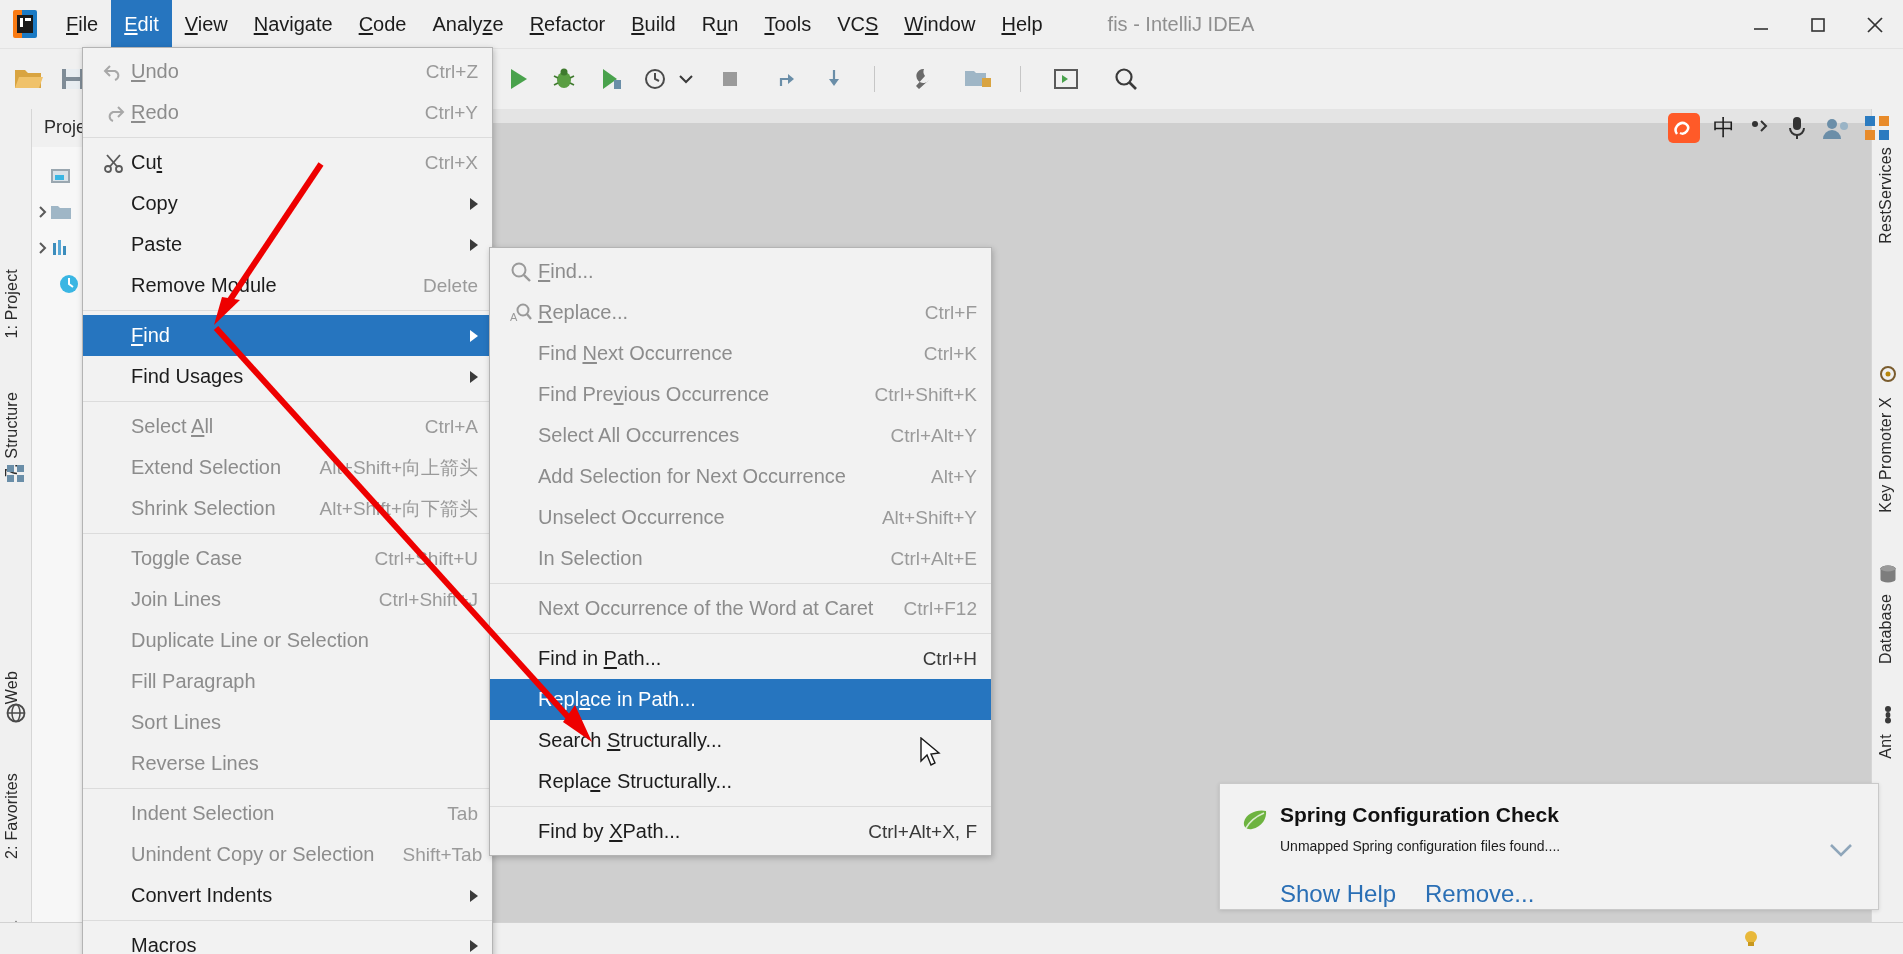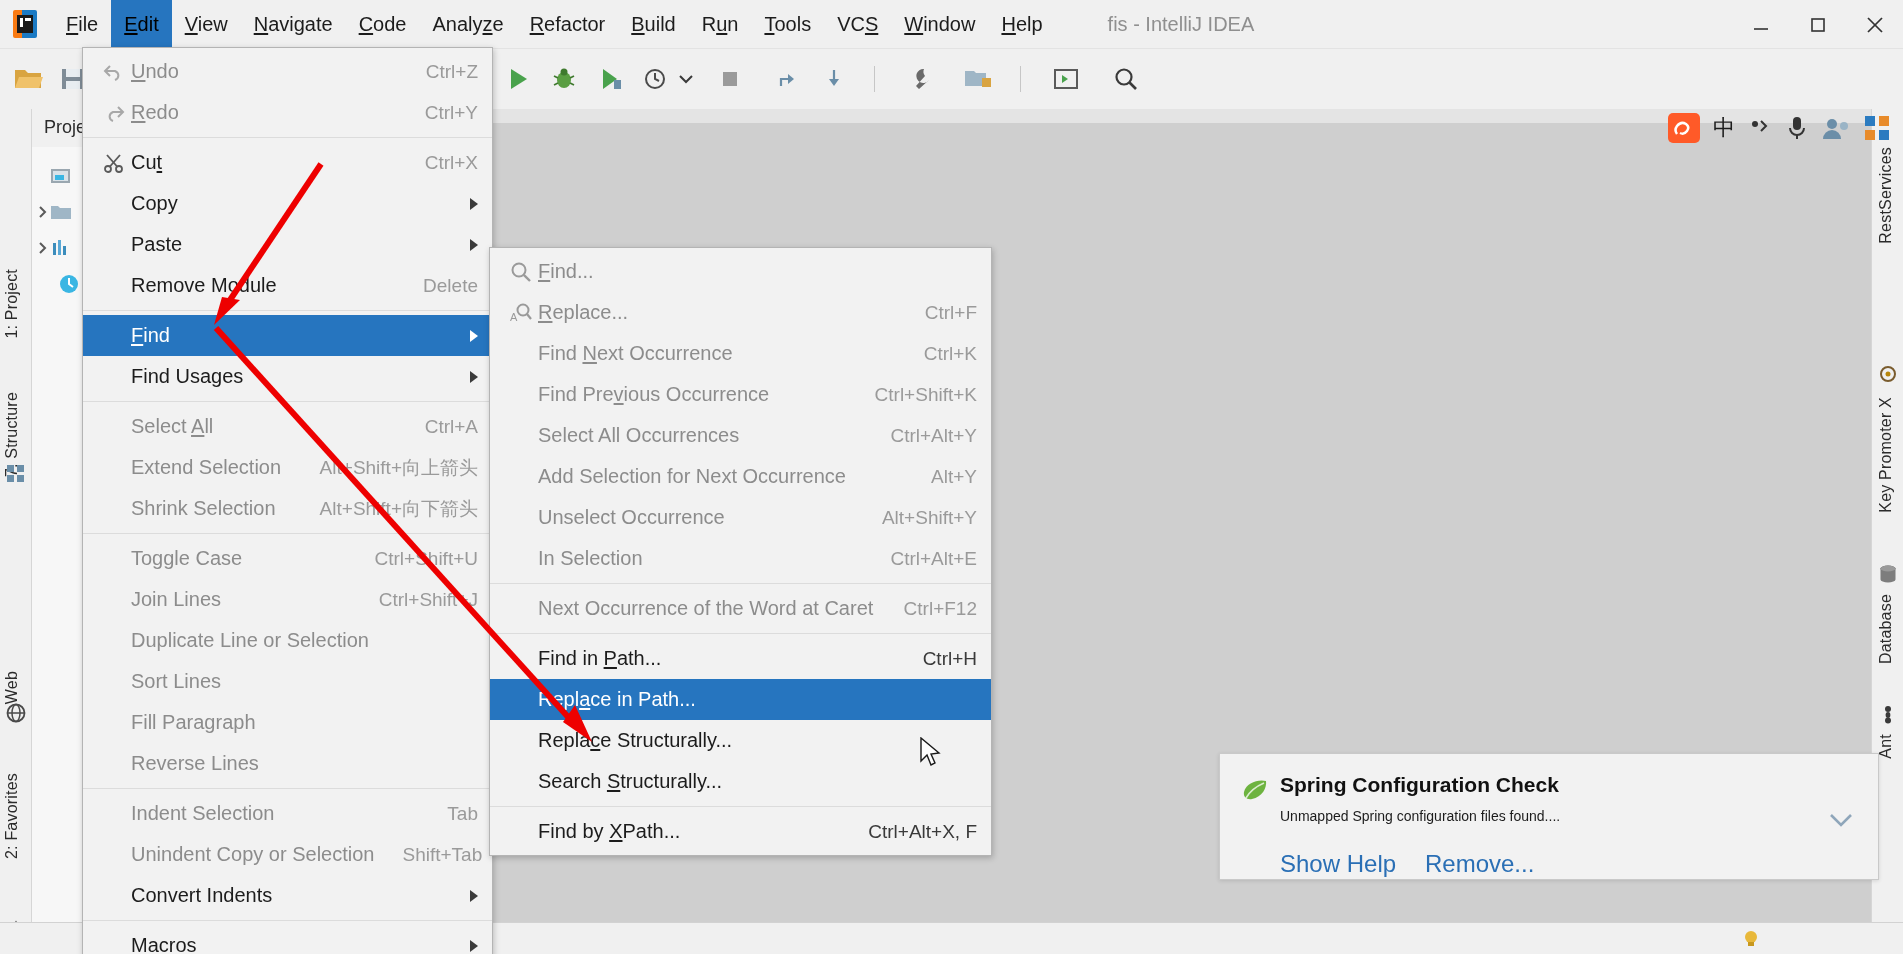--- a/index.html
+++ b/index.html
@@ -21,21 +21,21 @@
   .app-logo .lg-a { position:absolute; left:2px; top:1px; width:12px; height:28px; background:#f97a12; border-radius:2px 0 0 2px;}
   .app-logo .lg-b { position:absolute; left:11px; top:1px; width:15px; height:28px; background:#1b7ac4; border-radius:0 2px 2px 0;}
   .app-logo .lg-c { position:absolute; left:6px; top:6px; width:16px; height:18px; background:#1a1a1a;}
   .app-logo .lg-d { position:absolute; left:9px; top:9px; width:3px; height:9px; background:#fff;}
   .app-logo .lg-e { position:absolute; left:14px; top:9px; width:6px; height:3px; background:#fff;}
 
   .mb-item {
     height:49px; display:flex; align-items:center; padding:0 13px;
     font-size:20px; color:#1c1c1c; white-space:nowrap; cursor:default;
   }
-  .mb-item.active { background:#2675bf; color:#000000;text-align:center; }
+  .mb-item.active { background:#2675bf; color:#ffffff;text-align:center; }
   .mb-item u { text-decoration:underline; text-underline-offset:2px; }
   .window-title {
     margin-left:52px; font-size:20px; color:#8f8f8f; white-space:nowrap;
   }
   .win-ctrls { position:absolute; right:0; top:0; height:49px; display:flex; align-items:center; }
   .win-btn { width:57px; height:49px; display:flex; align-items:center; justify-content:center; font-size:21px; color:#333; }
   .win-btn svg { display:block; }
 
   
   .toolbar {
@@ -100,21 +100,21 @@
   .msep { height:1px; background:#dcdcdc; margin:4px 0; }
 
   #editMenu { left:82px; top:47px; width:411px; }
   #findMenu { left:489px; top:247px; width:503px; }
 
   
   .tri { width:0;height:0;border-left:8px solid currentColor;border-top:6px solid transparent;border-bottom:6px solid transparent; }
 
   
   .balloon {
-    position:absolute; left:1219px; top:753px; width:660px; height:127px;
+    position:absolute; left:1219px; top:783px; width:660px; height:127px;
     background:#f2f2f2; border:1px solid #c9c9c9; z-index:40;
     box-shadow:0 1px 4px rgba(0,0,0,0.12);
   }
   .balloon .leaf { position:absolute; left:22px; top:25px; width:26px; height:22px; }
   .balloon .btitle { position:absolute; left:60px; top:19px; font-size:21px; font-weight:bold; color:#111; }
   .balloon .bbody { position:absolute; left:60px; top:54px; font-size:14px; color:#1c1c1c; }
   .balloon .blink { position:absolute; top:96px; font-size:24px; color:#2a6fb5; }
   .balloon .chev { position:absolute; right:24px; top:58px; }
 
   
@@ -534,27 +534,27 @@
     </div>
 
     <div class="mi disabled">
       <span class="ico"></span>
       <span class="lbl">Duplicate Line or Selection</span>
       <span class="acc"></span>
     </div>
 
     <div class="mi disabled">
       <span class="ico"></span>
+      <span class="lbl">Fill Paragraph</span>
+      <span class="acc"></span>
+    </div>
+
+    <div class="mi disabled">
+      <span class="ico"></span>
       <span class="lbl">Sort Lines</span>
-      <span class="acc"></span>
-    </div>
-
-    <div class="mi disabled">
-      <span class="ico"></span>
-      <span class="lbl">Fill Paragraph</span>
       <span class="acc"></span>
     </div>
 
     <div class="mi disabled">
       <span class="ico"></span>
       <span class="lbl">Reverse Lines</span>
       <span class="acc"></span>
     </div>
 
     <div class="msep"></div>
@@ -669,27 +669,27 @@
     </div>
 
     <div class="mi sel">
       <span class="ico"></span>
       <span class="lbl">Repl<u>a</u>ce in Path...</span>
       <span class="acc"></span>
     </div>
 
     <div class="mi">
       <span class="ico"></span>
+      <span class="lbl">Search <u>S</u>tructurally...</span>
+      <span class="acc"></span>
+    </div>
+
+    <div class="mi">
+      <span class="ico"></span>
       <span class="lbl">Repla<u>c</u>e Structurally...</span>
-      <span class="acc"></span>
-    </div>
-
-    <div class="mi">
-      <span class="ico"></span>
-      <span class="lbl">Search <u>S</u>tructurally...</span>
       <span class="acc"></span>
     </div>
 
     <div class="msep"></div>
 
     <div class="mi">
       <span class="ico"></span>
       <span class="lbl">Find by <u>X</u>Path...</span>
       <span class="acc" style="color:#3a3a3a">Ctrl+Alt+X, F</span>
     </div>

